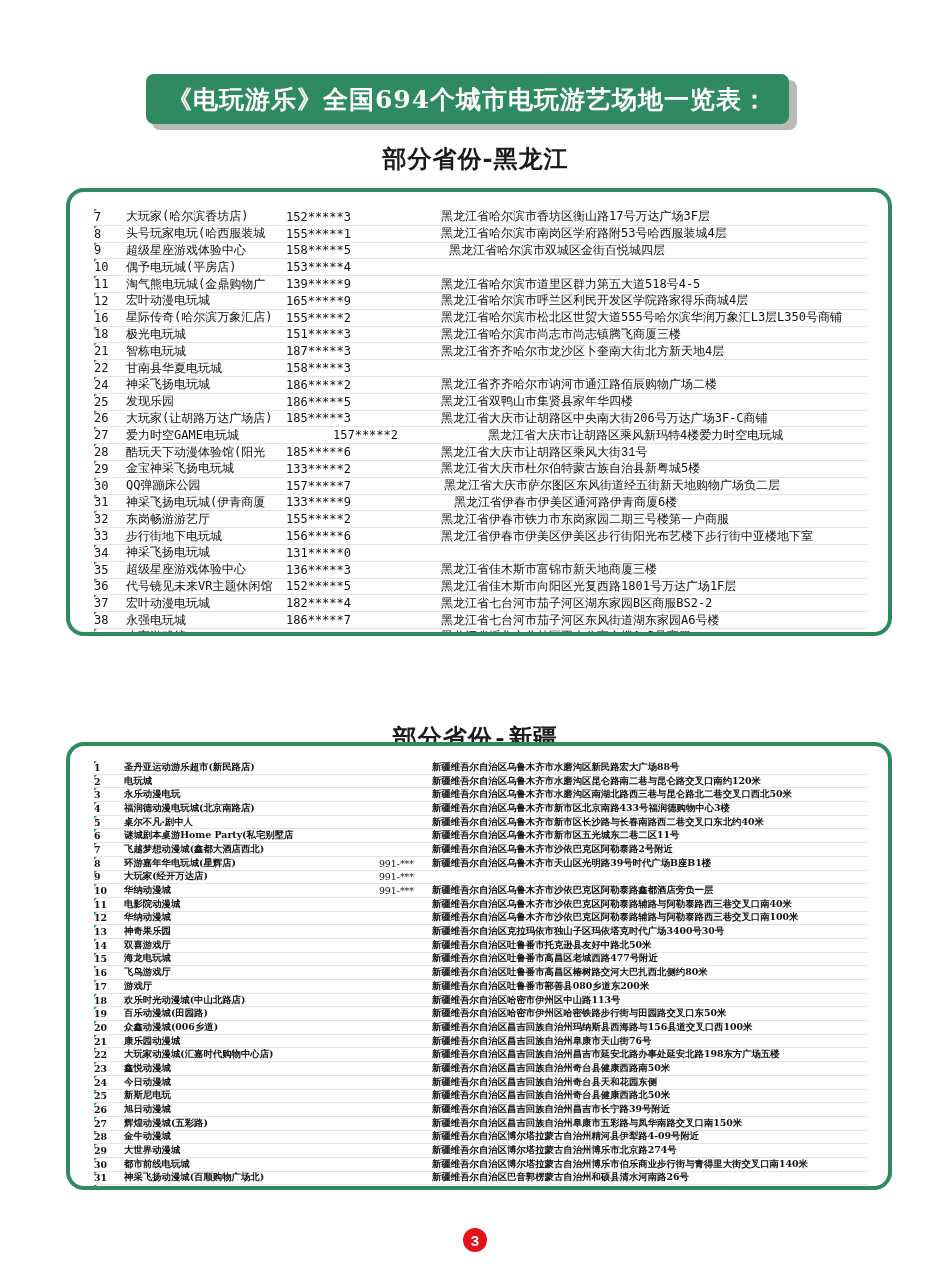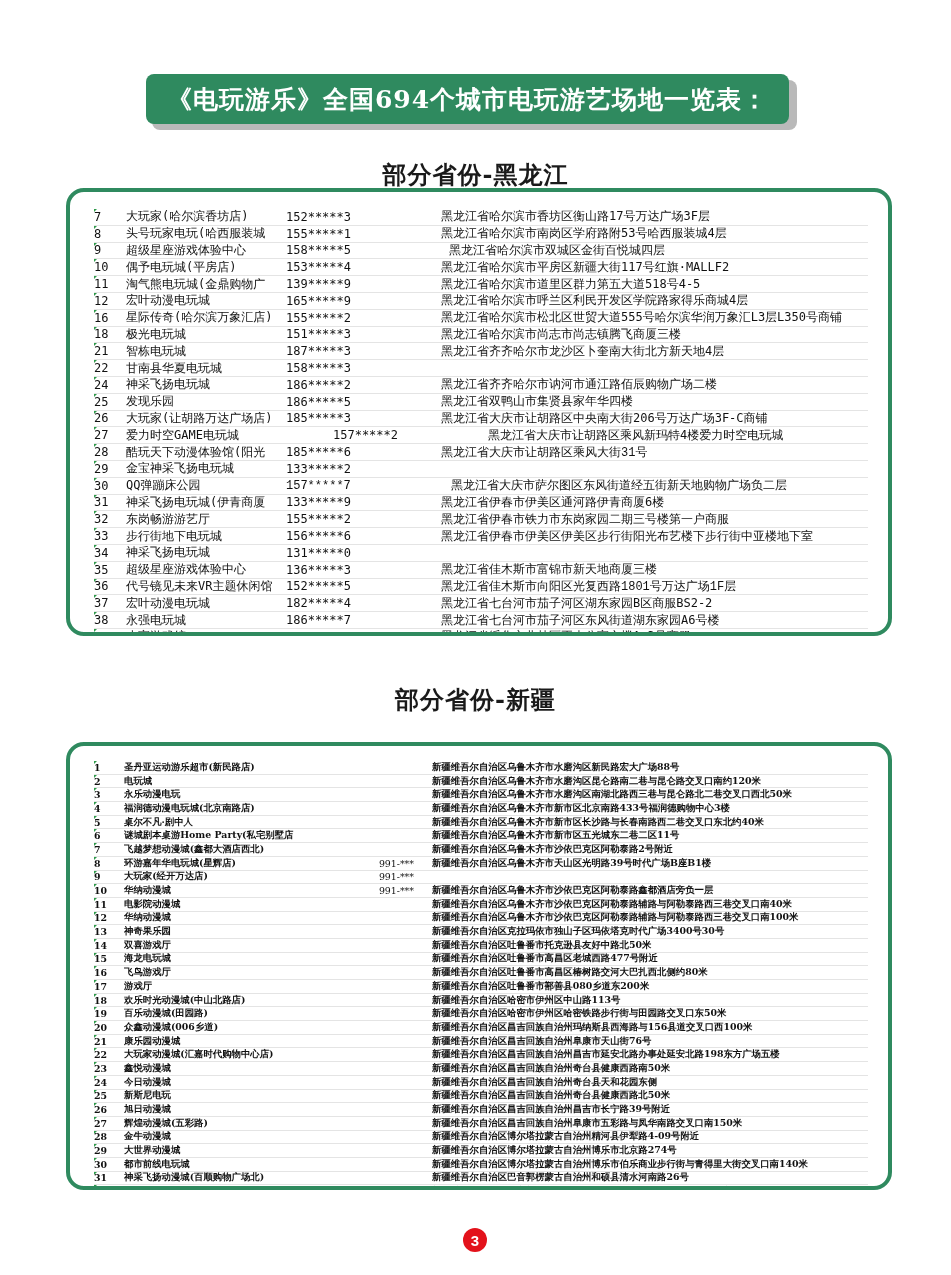--- a/index.html
+++ b/index.html
@@ -31,21 +31,21 @@
   .page-badge { position: absolute; left: 463px; top: 1228px; width: 24px; height: 24px; border-radius: 50%; background: #e3121b; color: #fff; font-weight: bold; font-size: 15px; display: flex; align-items: center; justify-content: center; font-family: "Liberation Sans", sans-serif; }
 </style>
 </head>
 <body>
 
 <div class="banner-shadow"></div>
 <div class="banner">
   <span class="banner-text">《电玩游乐》全国694个城市电玩游艺场地一览表：</span>
 </div>
 
-<div class="section-title" style="top:159px;">部分省份-黑龙江</div>
+<div class="section-title" style="top:143px;">部分省份-黑龙江</div>
 
 <div class="card hlj">
   <div class="rows" id="hlj-rows">
       <div class="row">
         <span class="tick"></span>
         <span class="cell c-num">7</span>
         <span class="cell c-name">大玩家(哈尔滨香坊店)</span>
         <span class="cell c-phone" style="width: 155px; margin-right: 0px;">152*****3</span>
         <span class="cell c-gap" style="width: 0px;"></span>
         <span class="cell c-addr" style="padding-left: 0px;">黑龙江省哈尔滨市香坊区衡山路17号万达广场3F层</span>
@@ -65,21 +65,20 @@
         <span class="cell c-phone" style="width: 155px; margin-right: 8px;">158*****5</span>
         <span class="cell c-gap" style="width: 0px;"></span>
         <span class="cell c-addr" style="padding-left: 0px;">黑龙江省哈尔滨市双城区金街百悦城四层</span>
       </div>
       <div class="row">
         <span class="tick"></span>
         <span class="cell c-num">10</span>
         <span class="cell c-name">偶予电玩城(平房店)</span>
         <span class="cell c-phone" style="width: 155px; margin-right: 0px;">153*****4</span>
         <span class="cell c-gap" style="width: 0px;"></span>
-        <span class="cell c-addr" style="padding-left: 0px;">黑龙江省哈尔滨市平房区新疆大街117号红旗·MALLF2</span>
       </div>
       <div class="row">
         <span class="tick"></span>
         <span class="cell c-num">11</span>
         <span class="cell c-name">淘气熊电玩城(金鼎购物广</span>
         <span class="cell c-phone" style="width: 155px; margin-right: 0px;">139*****9</span>
         <span class="cell c-gap" style="width: 0px;"></span>
         <span class="cell c-addr" style="padding-left: 0px;">黑龙江省哈尔滨市道里区群力第五大道518号4-5</span>
       </div>
       <div class="row">
@@ -161,34 +160,35 @@
         <span class="cell c-phone" style="width: 155px; margin-right: 0px;">185*****6</span>
         <span class="cell c-gap" style="width: 0px;"></span>
         <span class="cell c-addr" style="padding-left: 0px; font-family: Liberation Mono, monospace;">黑龙江省大庆市让胡路区乘风大街31号</span>
       </div>
       <div class="row">
         <span class="tick"></span>
         <span class="cell c-num">29</span>
         <span class="cell c-name">金宝神采飞扬电玩城</span>
         <span class="cell c-phone" style="width: 155px; margin-right: 0px;">133*****2</span>
         <span class="cell c-gap" style="width: 0px;"></span>
+        <span class="cell c-addr" style="padding-left: 0px;">黑龙江省大庆市杜尔伯特蒙古族自治县新粤城5楼</span>
       </div>
       <div class="row">
         <span class="tick"></span>
         <span class="cell c-num">30</span>
         <span class="cell c-name">QQ弹蹦床公园</span>
-        <span class="cell c-phone" style="width: 155px; margin-right: 10px; font-family: Liberation Mono, monospace;">157*****7</span>
+        <span class="cell c-phone" style="width: 155px; margin-right: 3px;">157*****7</span>
         <span class="cell c-gap" style="width: 0px;"></span>
         <span class="cell c-addr" style="padding-left: 0px;">黑龙江省大庆市萨尔图区东风街道经五街新天地购物广场负二层</span>
       </div>
       <div class="row">
         <span class="tick"></span>
         <span class="cell c-num">31</span>
         <span class="cell c-name">神采飞扬电玩城(伊青商厦</span>
-        <span class="cell c-phone" style="width: 155px; margin-right: 0px;">133*****9</span>
+        <span class="cell c-phone" style="width: 155px; margin-right: 13px;">133*****9</span>
         <span class="cell c-gap" style="width: 0px;"></span>
         <span class="cell c-addr" style="padding-left: 0px;">黑龙江省伊春市伊美区通河路伊青商厦6楼</span>
       </div>
       <div class="row">
         <span class="tick"></span>
         <span class="cell c-num">32</span>
         <span class="cell c-name">东岗畅游游艺厅</span>
         <span class="cell c-phone" style="width: 155px; margin-right: 0px;">155*****2</span>
         <span class="cell c-gap" style="width: 0px;"></span>
         <span class="cell c-addr" style="padding-left: 0px;">黑龙江省伊春市铁力市东岗家园二期三号楼第一户商服</span>
@@ -215,21 +215,21 @@
         <span class="cell c-phone" style="width: 155px; margin-right: 0px;">136*****3</span>
         <span class="cell c-gap" style="width: 0px;"></span>
         <span class="cell c-addr" style="padding-left: 0px;">黑龙江省佳木斯市富锦市新天地商厦三楼</span>
       </div>
       <div class="row">
         <span class="tick"></span>
         <span class="cell c-num">36</span>
         <span class="cell c-name">代号镜见未来VR主题休闲馆</span>
         <span class="cell c-phone" style="width: 155px; margin-right: 0px;">152*****5</span>
         <span class="cell c-gap" style="width: 0px;"></span>
-        <span class="cell c-addr" style="padding-left: 0px; font-family: Liberation Mono, monospace;">黑龙江省佳木斯市向阳区光复西路1801号万达广场1F层</span>
+        <span class="cell c-addr" style="padding-left: 0px;">黑龙江省佳木斯市向阳区光复西路1801号万达广场1F层</span>
       </div>
       <div class="row">
         <span class="tick"></span>
         <span class="cell c-num">37</span>
         <span class="cell c-name">宏叶动漫电玩城</span>
         <span class="cell c-phone" style="width: 155px; margin-right: 0px;">182*****4</span>
         <span class="cell c-gap" style="width: 0px;"></span>
         <span class="cell c-addr" style="padding-left: 0px;">黑龙江省七台河市茄子河区湖东家园B区商服BS2-2</span>
       </div>
       <div class="row">
@@ -244,21 +244,21 @@
         <span class="tick"></span>
         <span class="cell c-num">39</span>
         <span class="cell c-name">小宇游戏馆</span>
         <span class="cell c-phone" style="width: 155px; margin-right: 0px;">158*****9</span>
         <span class="cell c-gap" style="width: 0px;"></span>
         <span class="cell c-addr" style="padding-left: 0px;">黑龙江省绥化市北林区正大公寓六楼A-3号商服</span>
       </div>
     </div>
 </div>
 
-<div class="section-title" style="top:684px;">部分省份-新疆</div>
+<div class="section-title" style="top:722px;font-family:Liberation Mono, monospace;">部分省份-新疆</div>
 
 <div class="card xj">
   <div class="rows" id="xj-rows">
       <div class="row">
         <span class="tick"></span>
         <span class="cell c-num">1</span>
         <span class="cell c-name">圣丹亚运动游乐超市(新民路店)</span>
         <span class="cell c-phone"></span>
         <span class="cell c-addr">新疆维吾尔自治区乌鲁木齐市水磨沟区新民路宏大广场88号</span>
       </div>

